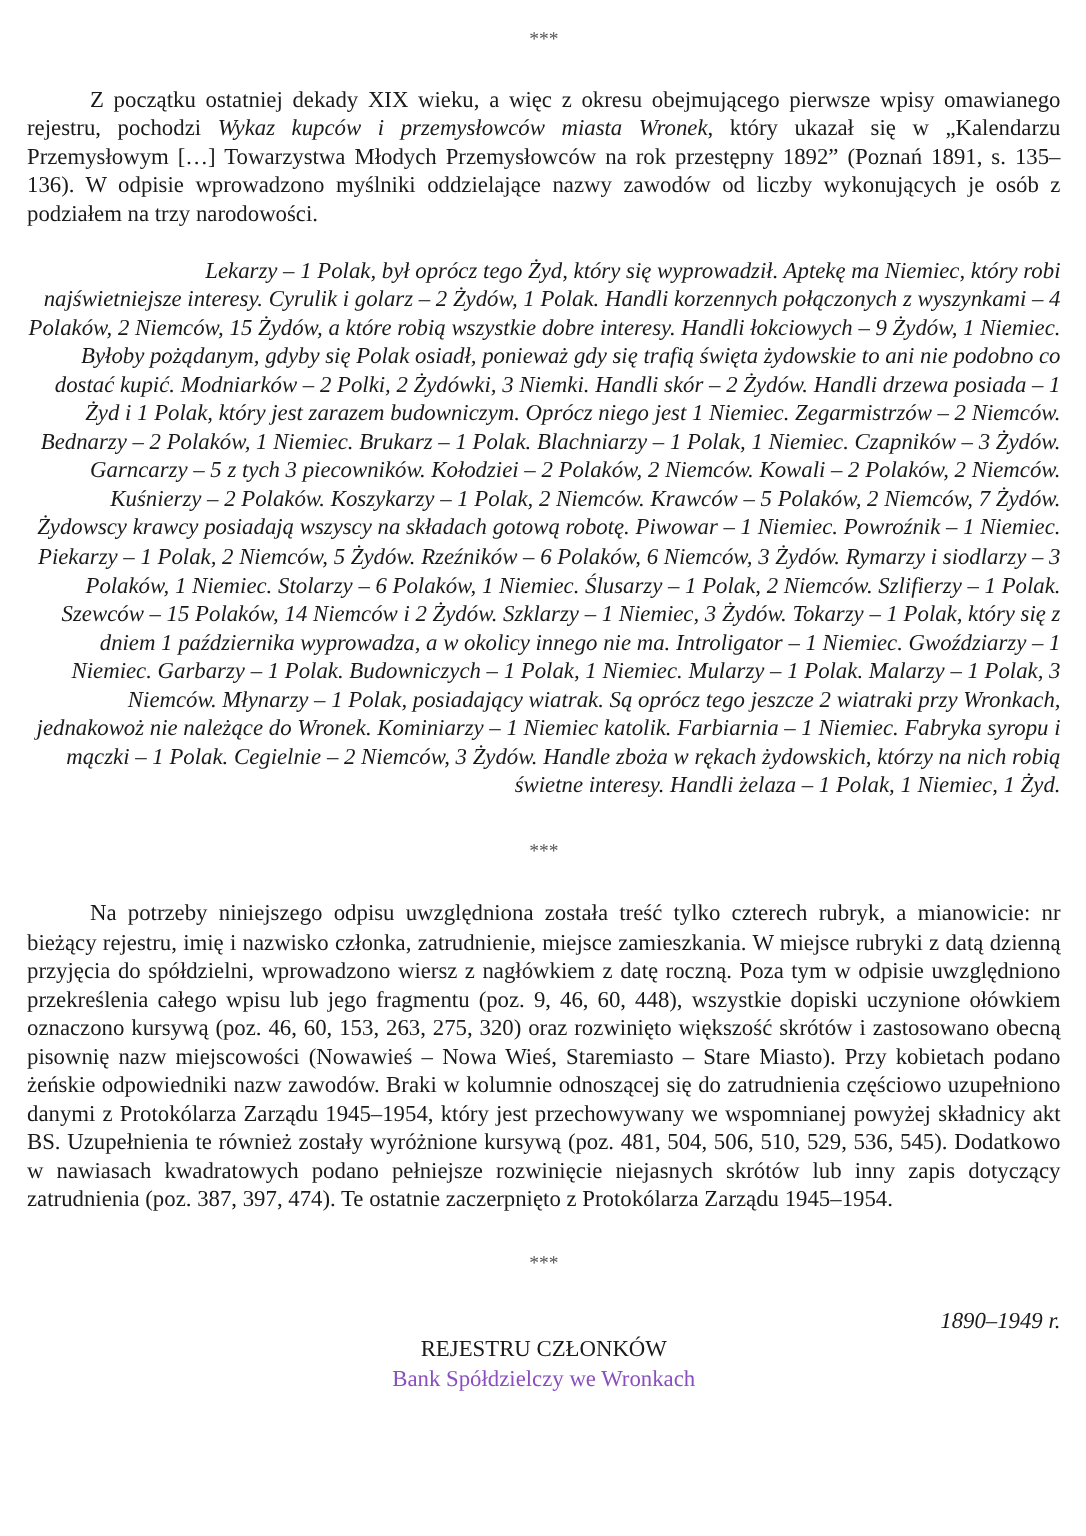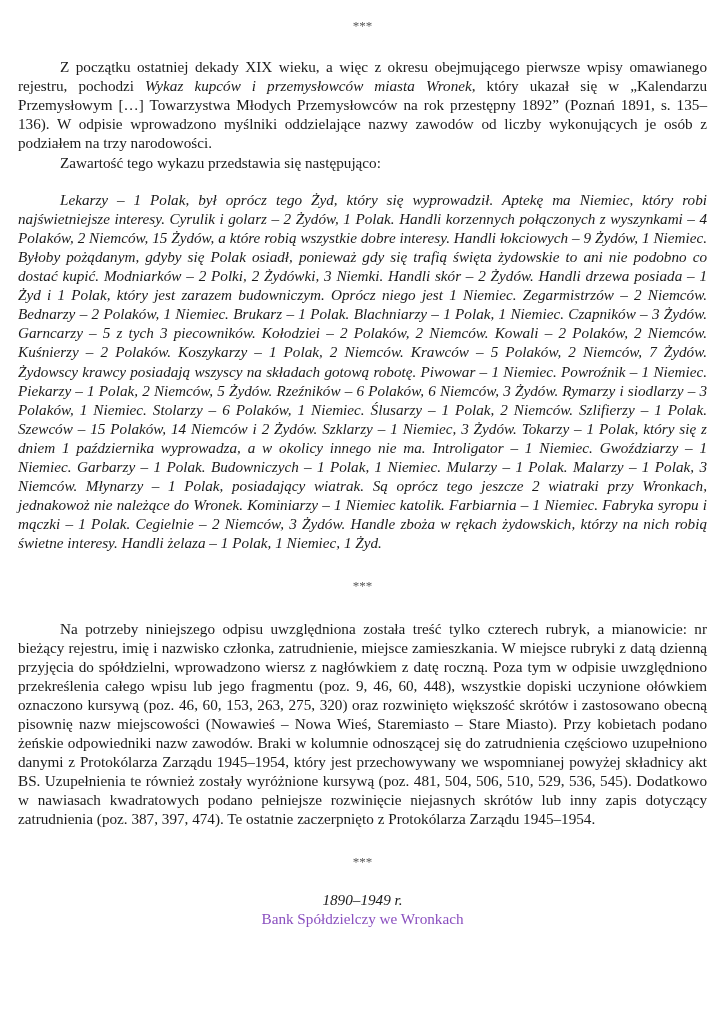--- a/index.html
+++ b/index.html
@@ -7,46 +7,46 @@
     width: 724px; height: 1024px; overflow: hidden;
     font-family: "Liberation Serif", "DejaVu Serif", serif;
     color: #1a1a1a;
     font-size: 15.2px;
     line-height: 19.1px;
   }
   .page { position: relative; width: 724px; height: 1024px; }
   .content { position: absolute; left: 18px; width: 689px; top: 0; }
   .stars { text-align: center; color: #555; font-size: 13px; letter-spacing: 0px; }
   p { margin: 0; text-align: justify; text-indent: 42px; }
-  .italic { font-style: italic; }
+  .italic { font-style: italic; text-align: right; }
   .purple { color: #8a4fbf; }
   .title-block { text-align: center; line-height: 19.6px; }
   .title-block div { text-indent: 0; }
 </style>
 </head>
 <body>
 
 <div class="page">
   <div class="content">
 
     <div class="stars" style="margin-top:16px;">***</div>
 
     <p style="margin-top:22px;"><span>Z początku ostatniej dekady XIX wieku, a więc z okresu obejmującego pierwsze wpisy omawianego rejestru, pochodzi </span><span class="italic">Wykaz kupców i przemysłowców miasta Wronek</span><span>, który ukazał się w „Kalendarzu Przemysłowym […] Towarzystwa Młodych Przemysłowców na rok przestępny 1892” (Poznań 1891, s. 135–136). W odpisie wprowadzono myślniki oddzielające nazwy zawodów od liczby wykonujących je osób z podziałem na trzy narodowości.</span></p>
 
-    <p>Zawartość tego wykazu przedstawia się następująco:</p>
 
     <p class="italic" style="margin-top:18px;">Lekarzy – 1 Polak, był oprócz tego Żyd, który się wyprowadził. Aptekę ma Niemiec, który robi najświetniejsze interesy. Cyrulik i golarz – 2 Żydów, 1 Polak. Handli korzennych połączonych z wyszynkami – 4 Polaków, 2 Niemców, 15 Żydów, a które robią wszystkie dobre interesy. Handli łokciowych – 9 Żydów, 1 Niemiec. Byłoby pożądanym, gdyby się Polak osiadł, ponieważ gdy się trafią święta żydowskie to ani nie podobno co dostać kupić. Modniarków – 2 Polki, 2 Żydówki, 3 Niemki. Handli skór – 2 Żydów. Handli drzewa posiada – 1 Żyd i 1 Polak, który jest zarazem budowniczym. Oprócz niego jest 1 Niemiec. Zegarmistrzów – 2 Niemców. Bednarzy – 2 Polaków, 1 Niemiec. Brukarz – 1 Polak. Blachniarzy – 1 Polak, 1 Niemiec. Czapników – 3 Żydów. Garncarzy – 5 z tych 3 piecowników. Kołodziei – 2 Polaków, 2 Niemców. Kowali – 2 Polaków, 2 Niemców. Kuśnierzy – 2 Polaków. Koszykarzy – 1 Polak, 2 Niemców. Krawców – 5 Polaków, 2 Niemców, 7 Żydów. Żydowscy krawcy posiadają wszyscy na składach gotową robotę. Piwowar – 1 Niemiec. Powroźnik – 1 Niemiec. Piekarzy – 1 Polak, 2 Niemców, 5 Żydów. Rzeźników – 6 Polaków, 6 Niemców, 3 Żydów. Rymarzy i siodlarzy – 3 Polaków, 1 Niemiec. Stolarzy – 6 Polaków, 1 Niemiec. Ślusarzy – 1 Polak, 2 Niemców. Szlifierzy – 1 Polak. Szewców – 15 Polaków, 14 Niemców i 2 Żydów. Szklarzy – 1 Niemiec, 3 Żydów. Tokarzy – 1 Polak, który się z dniem 1 października wyprowadza, a w okolicy innego nie ma. Introligator – 1 Niemiec. Gwoździarzy – 1 Niemiec. Garbarzy – 1 Polak. Budowniczych – 1 Polak, 1 Niemiec. Mularzy – 1 Polak. Malarzy – 1 Polak, 3 Niemców. Młynarzy – 1 Polak, posiadający wiatrak. Są oprócz tego jeszcze 2 wiatraki przy Wronkach, jednakowoż nie należące do Wronek. Kominiarzy – 1 Niemiec katolik. Farbiarnia – 1 Niemiec. Fabryka syropu i mączki – 1 Polak. Cegielnie – 2 Niemców, 3 Żydów. Handle zboża w rękach żydowskich, którzy na nich robią świetne interesy. Handli żelaza – 1 Polak, 1 Niemiec, 1 Żyd.</p>
 
     <div class="stars" style="margin-top:24px;">***</div>
 
     <p style="margin-top:23px;">Na potrzeby niniejszego odpisu uwzględniona została treść tylko czterech rubryk, a mianowicie: nr bieżący rejestru, imię i nazwisko członka, zatrudnienie, miejsce zamieszkania. W miejsce rubryki z datą dzienną przyjęcia do spółdzielni, wprowadzono wiersz z nagłówkiem z datę roczną. Poza tym w odpisie uwzględniono przekreślenia całego wpisu lub jego fragmentu (poz. 9, 46, 60, 448), wszystkie dopiski uczynione ołówkiem oznaczono kursywą (poz. 46, 60, 153, 263, 275, 320) oraz rozwinięto większość skrótów i zastosowano obecną pisownię nazw miejscowości (Nowawieś – Nowa Wieś, Staremiasto – Stare Miasto). Przy kobietach podano żeńskie odpowiedniki nazw zawodów. Braki w kolumnie odnoszącej się do zatrudnienia częściowo uzupełniono danymi z Protokólarza Zarządu 1945–1954, który jest przechowywany we wspomnianej powyżej składnicy akt BS. Uzupełnienia te również zostały wyróżnione kursywą (poz. 481, 504, 506, 510, 529, 536, 545). Dodatkowo w nawiasach kwadratowych podano pełniejsze rozwinięcie niejasnych skrótów lub inny zapis dotyczący zatrudnienia (poz. 387, 397, 474). Te ostatnie zaczerpnięto z Protokólarza Zarządu 1945–1954.</p>
 
     <div class="stars" style="margin-top:23px;">***</div>
 
 
     <div class="title-block" style="margin-top:19px;">
       <div class="italic">1890–1949 r.</div>
+      <div>REJESTRU CZŁONKÓW</div>
       <div class="purple">Bank Spółdzielczy we Wronkach</div>
 
     </div>
 
   </div>
 </div>
 
 </body></html>

